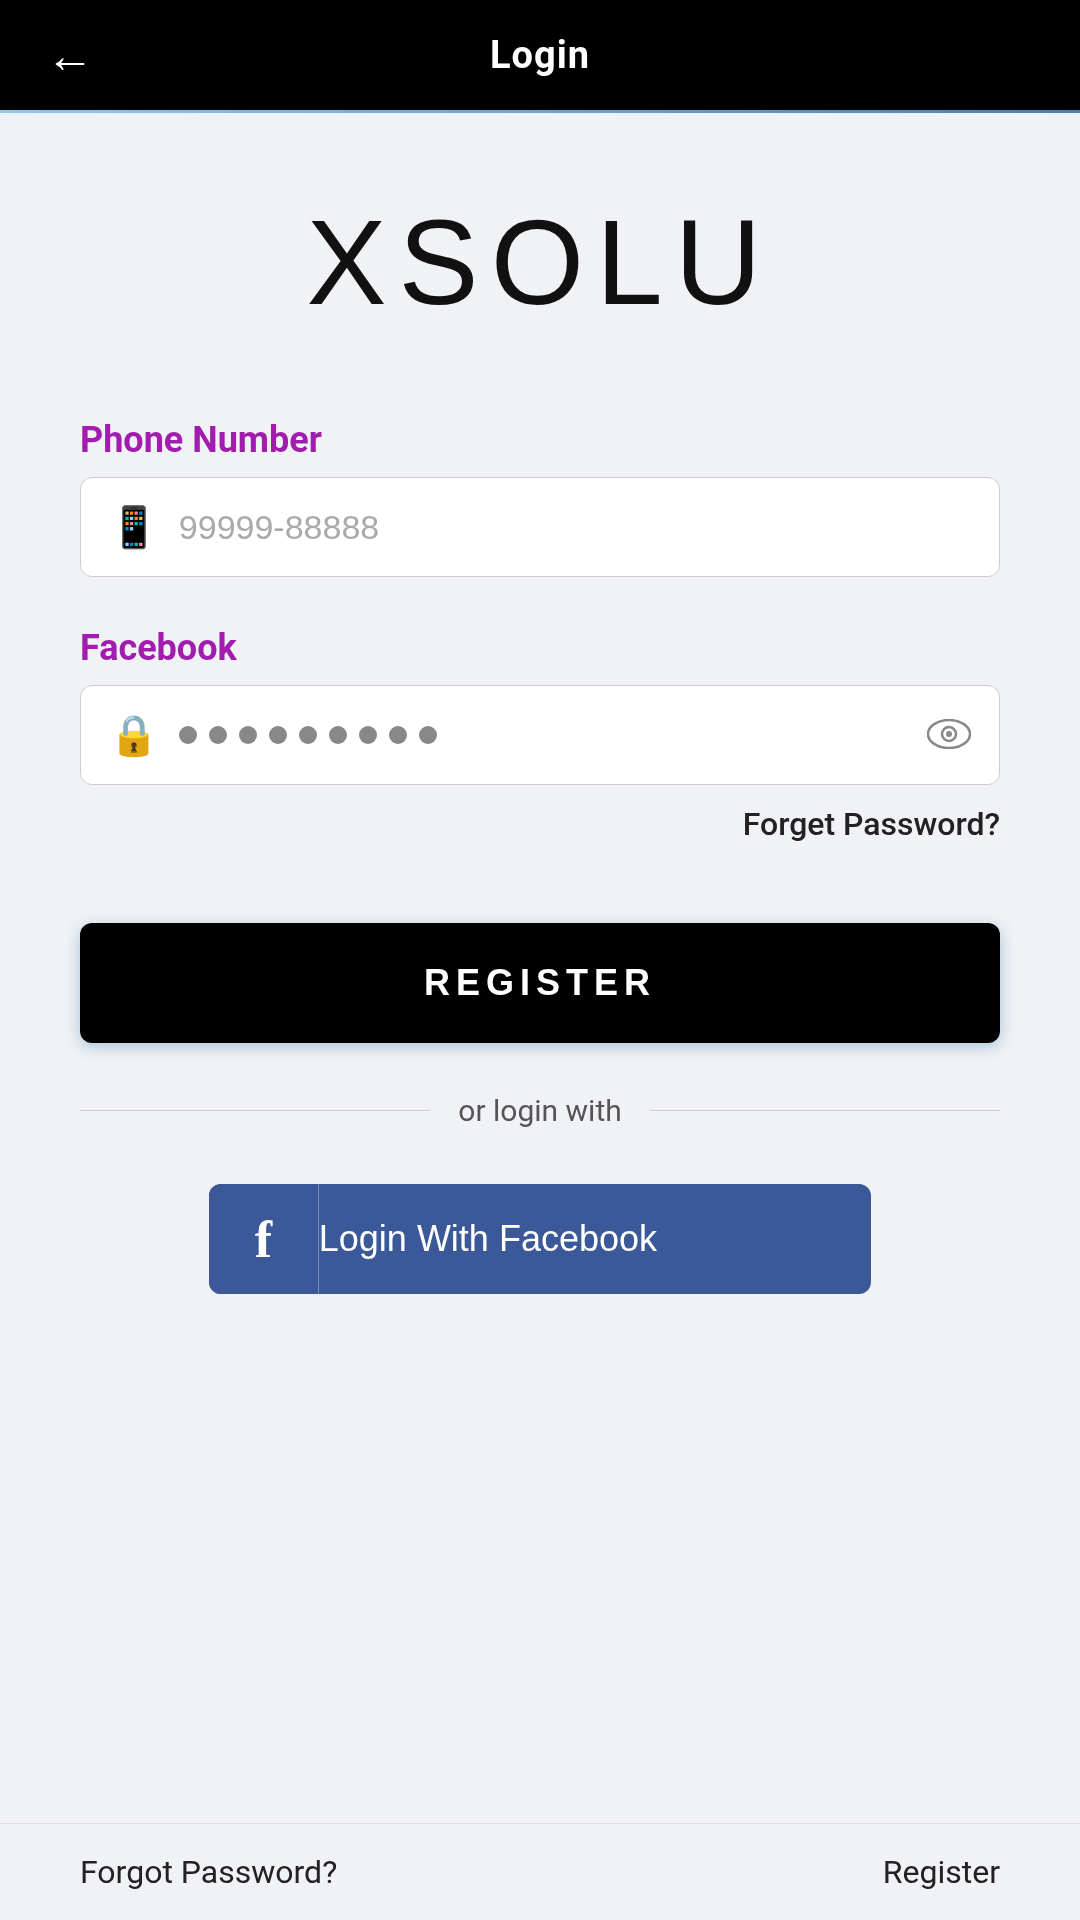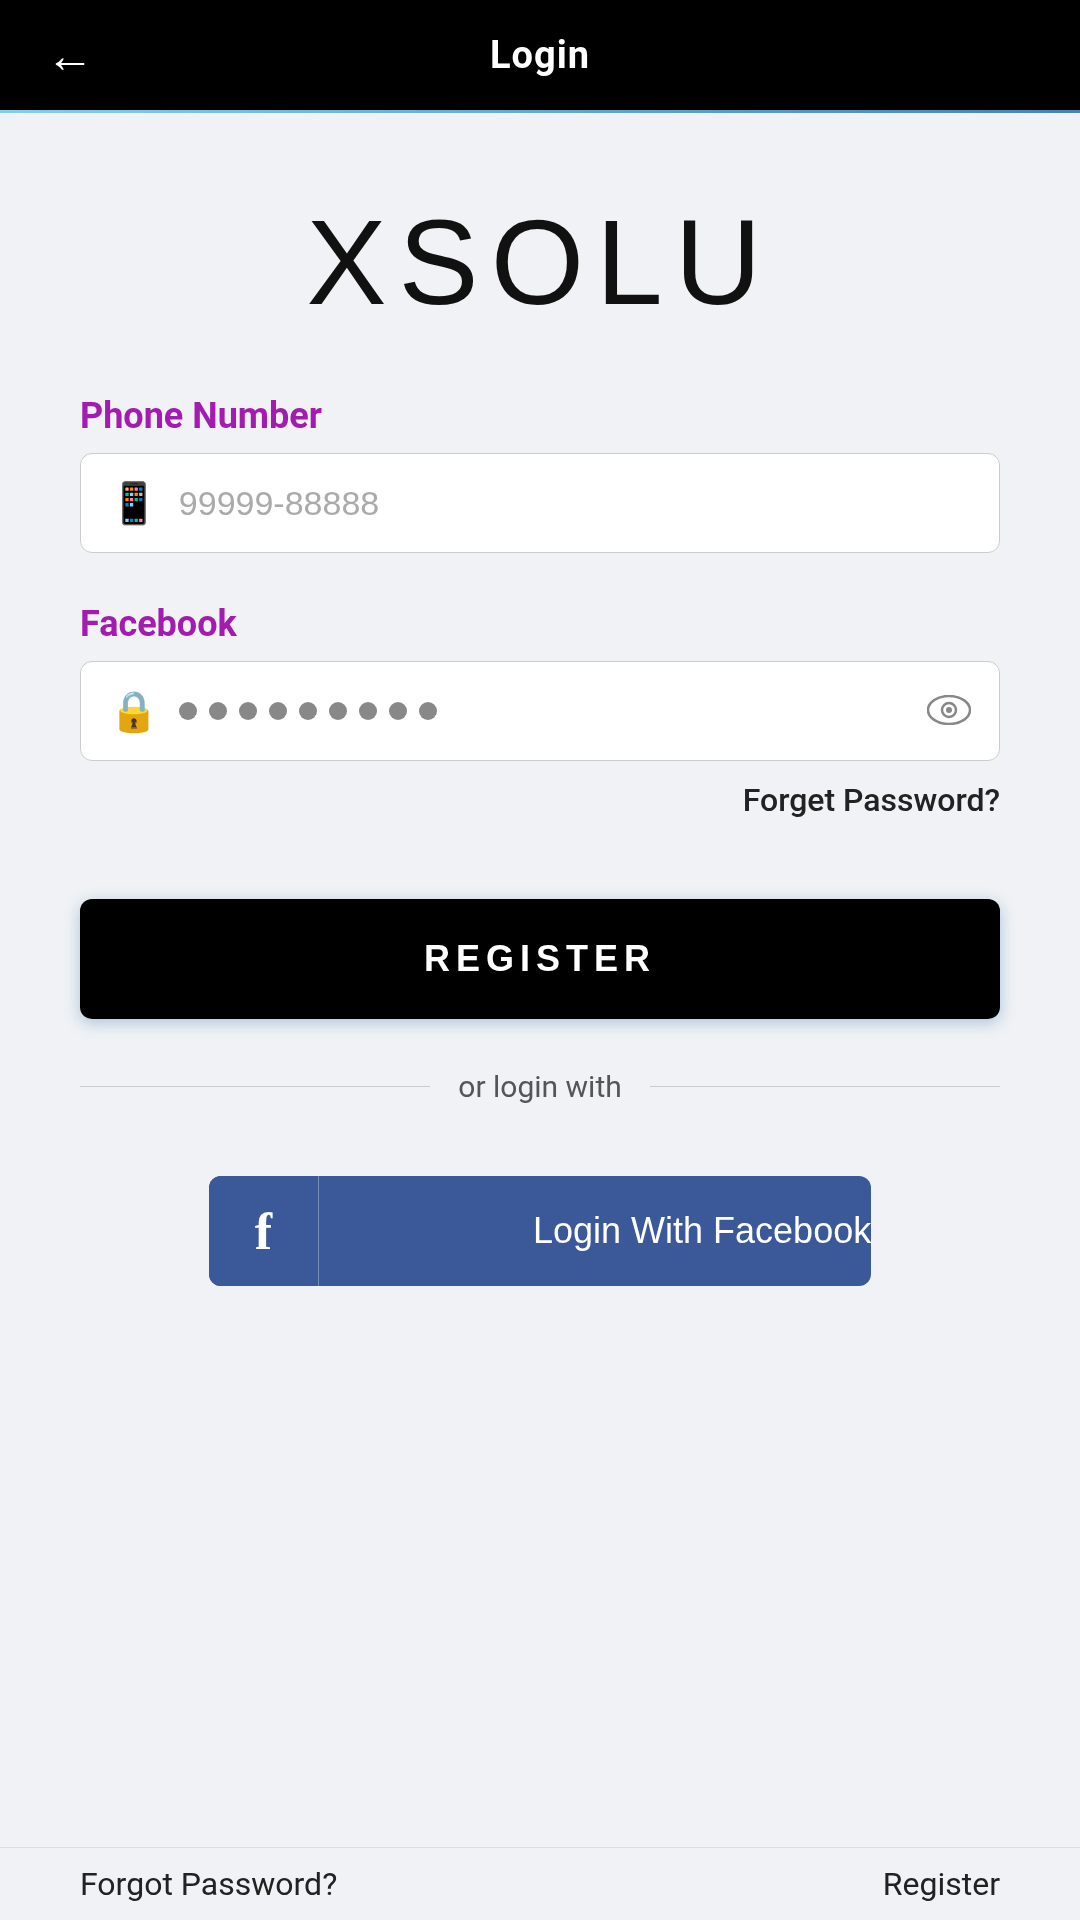--- a/index.html
+++ b/index.html
@@ -61,21 +61,21 @@
     .main-content {
       flex: 1;
       display: flex;
       flex-direction: column;
       align-items: center;
       padding: 80px 80px 40px 80px;
     }
 
     
     .logo-container {
-      margin-bottom: 64px;
+      margin-bottom: 88px;
     }
 
     .logo-text {
       font-size: 120px;
       font-weight: 200;
       letter-spacing: 12px;
       color: #111111;
       font-family: 'Helvetica Neue', Helvetica, Arial, sans-serif;
     }
 
@@ -174,21 +174,21 @@
       cursor: pointer;
       margin-bottom: 50px;
       box-shadow: 0 4px 15px rgba(70, 130, 180, 0.4);
     }
 
     
     .divider-row {
       display: flex;
       align-items: center;
       width: 100%;
-      margin-bottom: 72px;
+      margin-bottom: 56px;
     }
 
     .divider-line {
       flex: 1;
       height: 1.5px;
       background-color: #cccccc;
     }
 
     .divider-text {
       font-size: 30px;
@@ -222,31 +222,31 @@
 
     .facebook-f {
       color: #ffffff;
       font-size: 52px;
       font-weight: 700;
       font-family: Georgia, serif;
     }
 
     .facebook-label {
       flex: 1;
-      text-align: right;
+      text-align: left;
       color: #ffffff;
       font-size: 36px;
       font-weight: 500;
     }
 
     
     .bottom-bar {
       background-color: #f0f2f5;
       border-top: 1px solid #dddddd;
-      height: 73px;
+      height: 97px;
       display: flex;
       align-items: center;
       justify-content: space-between;
       padding: 0 80px;
       flex-shrink: 0;
     }
 
     .bottom-link {
       font-size: 32px;
       color: #222222;

